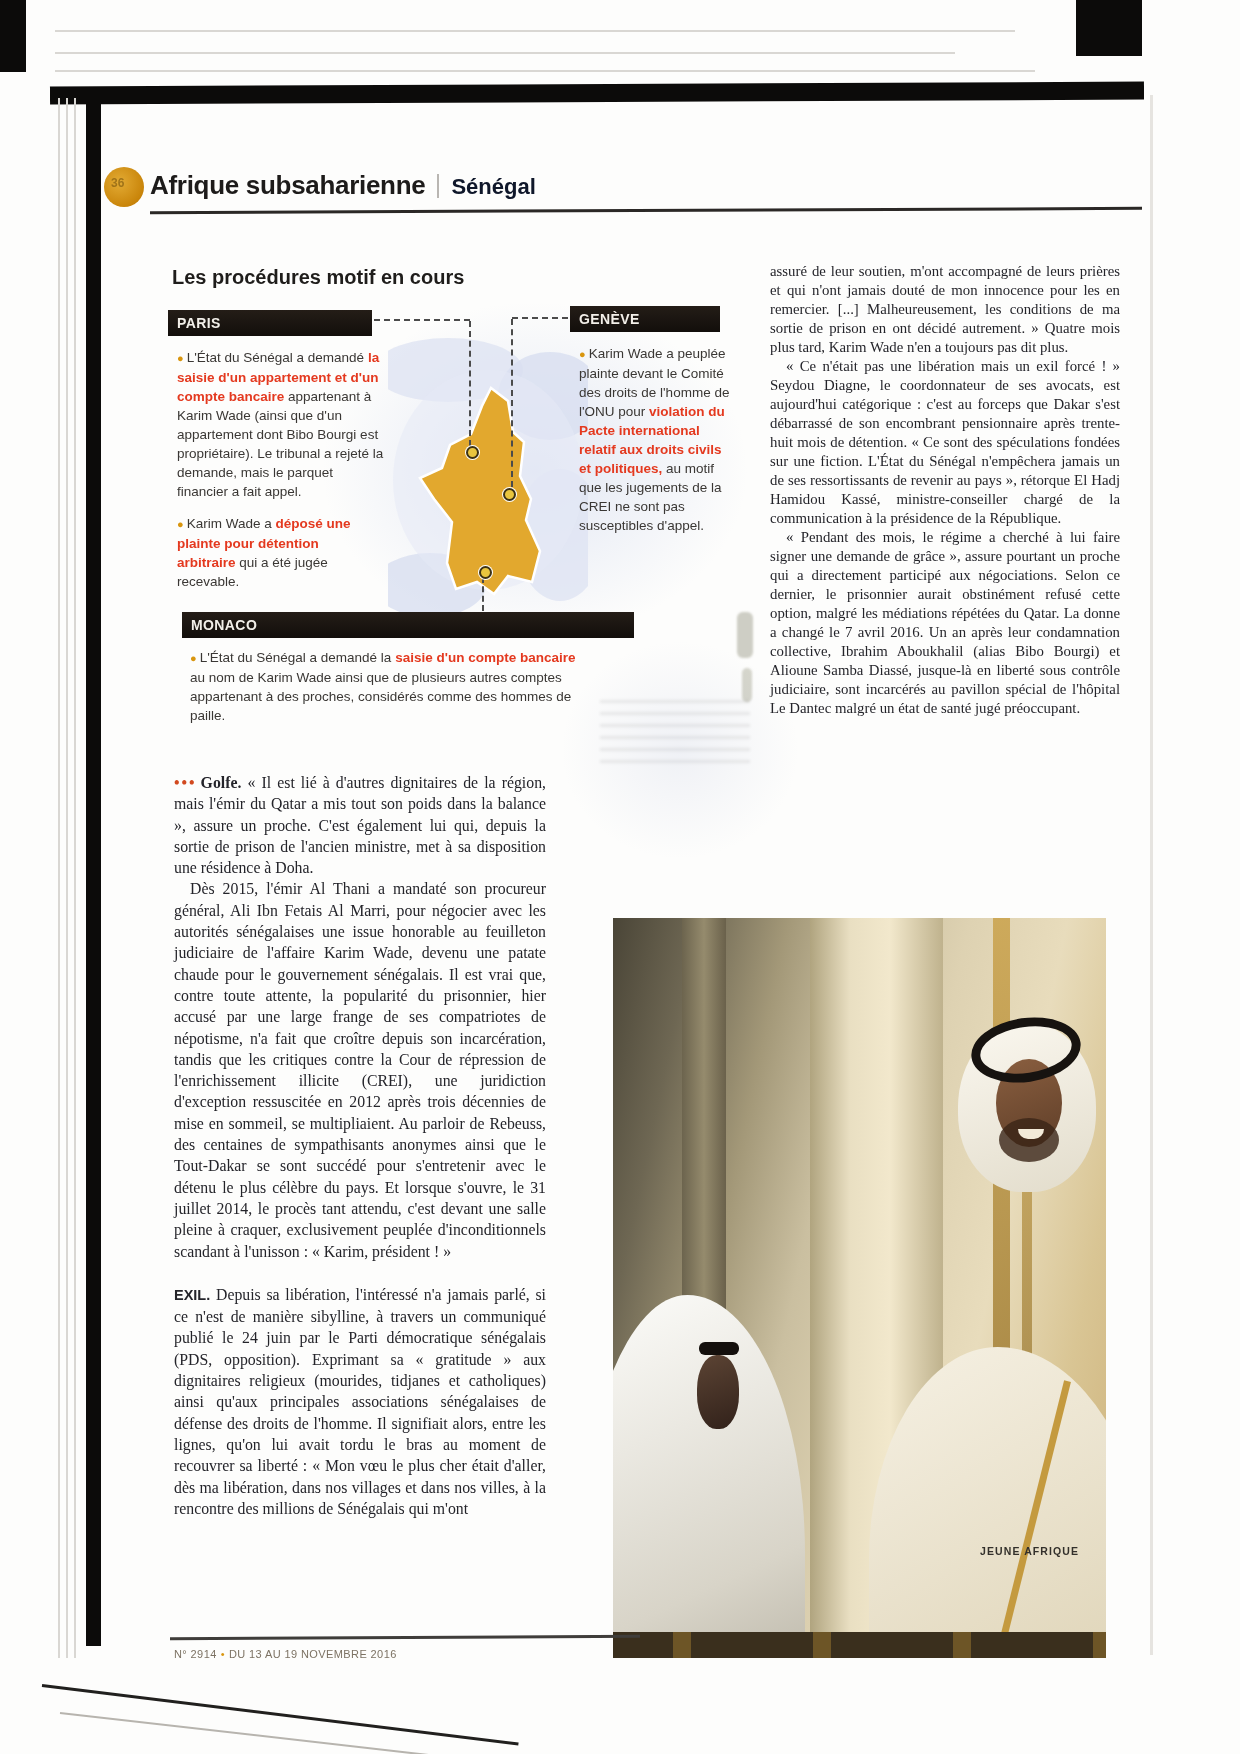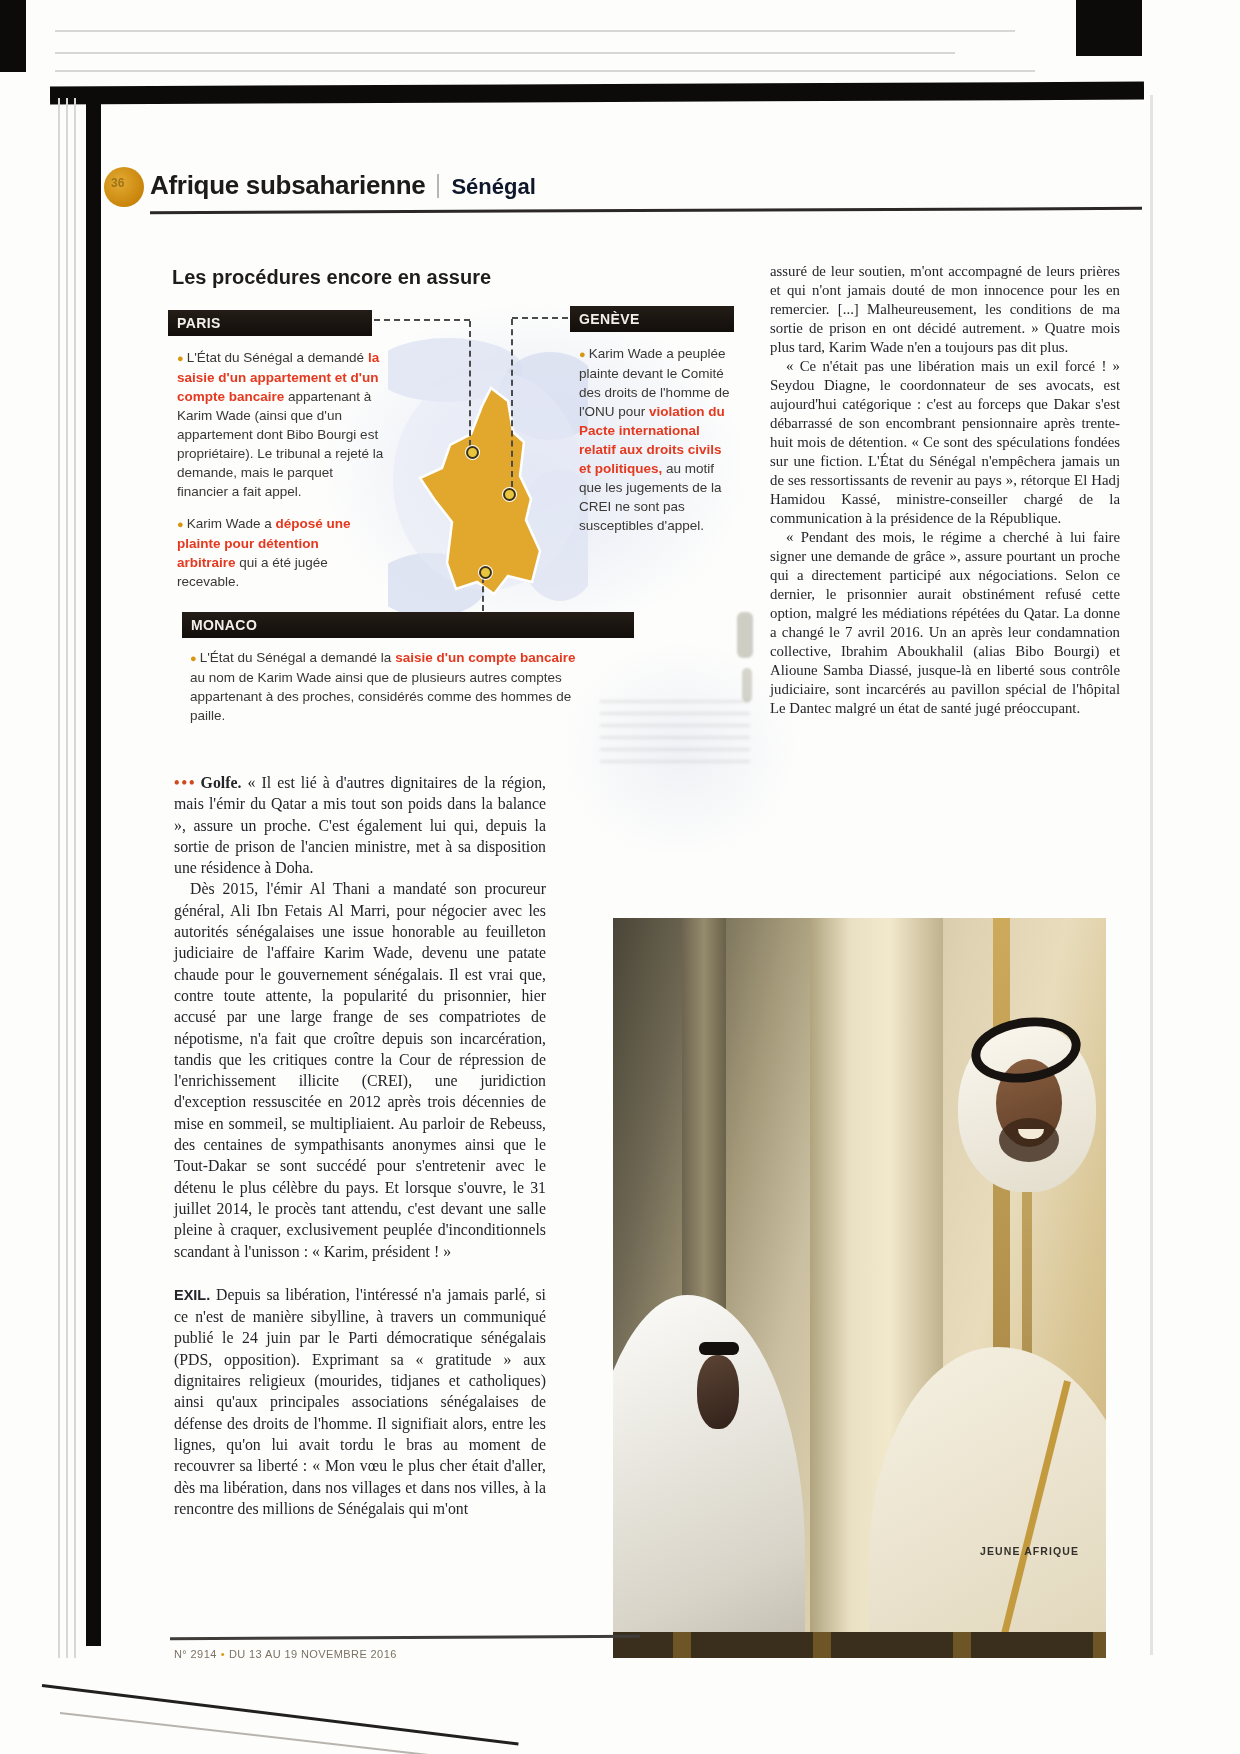--- a/index.html
+++ b/index.html
@@ -115,21 +115,21 @@
 <div class="page-circle">
   <span>36</span>
 </div>
 <div class="hdr-row">
   <span class="hdr-section">Afrique subsaharienne</span>
   <span class="hdr-sep"></span>
   <span class="hdr-topic">Sénégal</span>
 </div>
 <div class="hdr-rule"></div>
 
-<div class="info-title sans">Les procédures encore en assure</div>
+<div class="info-title sans">Les procédures motif en cours</div>
 
 <svg class="abs" style="left:388px;top:330px;" width="200" height="290" viewBox="0 0 200 290">
   <ellipse cx="60" cy="40" rx="75" ry="32" fill="#dfe4f2" opacity="0.8"></ellipse>
   <ellipse cx="162" cy="66" rx="52" ry="44" fill="#d8def0" opacity="0.8"></ellipse>
   <ellipse cx="172" cy="205" rx="44" ry="66" fill="#dfe4f2" opacity="0.8"></ellipse>
   <ellipse cx="42" cy="255" rx="56" ry="32" fill="#d8def0" opacity="0.8"></ellipse>
   <ellipse cx="100" cy="150" rx="95" ry="110" fill="#e6eaf5" opacity="0.55"></ellipse>
   <path d="M103,58 L120,71 L125,102 L136,112 L132,146 L143,169 L138,190 L152,221 L144,252 L120,246 L106,264 L89,252 L68,259 L59,233 L64,192 L46,169 L32,148 L54,138 L62,115 L83,104 L94,76 Z" fill="#e2a82e" stroke="#ffffff" stroke-width="2.5"></path>
 </svg>
 
@@ -141,21 +141,21 @@
 <div class="dot" style="left:466px;top:446px;"></div>
 <div class="dot" style="left:503px;top:488px;"></div>
 <div class="dot" style="left:479px;top:566px;"></div>
 
 <div class="city-bar" style="left:168px;top:310px;width:204px;">PARIS</div>
 <div class="box-text sans" style="left:177px;top:348px;width:208px;">
   <p style="margin:0;"><span class="bullet">●</span><span>L'État du Sénégal a demandé </span><span class="hl">la saisie d'un appartement et d'un compte bancaire</span><span> appartenant à Karim Wade (ainsi que d'un appartement dont Bibo Bourgi est propriétaire). Le tribunal a rejeté la demande, mais le parquet financier a fait appel.</span></p>
   <p style="margin:13px 14px 0 0;"><span class="bullet">●</span><span>Karim Wade a </span><span class="hl">déposé une plainte pour détention arbitraire</span><span> qui a été jugée recevable.</span></p>
 </div>
 
-<div class="city-bar" style="left:570px;top:306px;width:164px;">GENÈVE</div>
+<div class="city-bar" style="left:570px;top:306px;width:150px;">GENÈVE</div>
 <div class="box-text sans" style="left:579px;top:344px;width:158px;">
   <p style="margin:0;"><span class="bullet">●</span><span>Karim Wade a peuplée plainte devant le Comité des droits de l'homme de l'ONU pour </span><span class="hl">violation du Pacte international relatif aux droits civils et politiques,</span><span> au motif que les jugements de la CREI ne sont pas susceptibles d'appel.</span></p>
 </div>
 
 <div class="city-bar" style="left:182px;top:612px;width:452px;">MONACO</div>
 <div class="box-text sans" style="left:190px;top:648px;width:390px;">
   <p style="margin:0;"><span class="bullet">●</span><span>L'État du Sénégal a demandé la </span><span class="hl">saisie d'un compte bancaire</span><span> au nom de Karim Wade ainsi que de plusieurs autres comptes appartenant à des proches, considérés comme des hommes de paille.</span></p>
 </div>
 
 <div class="col right-col">

